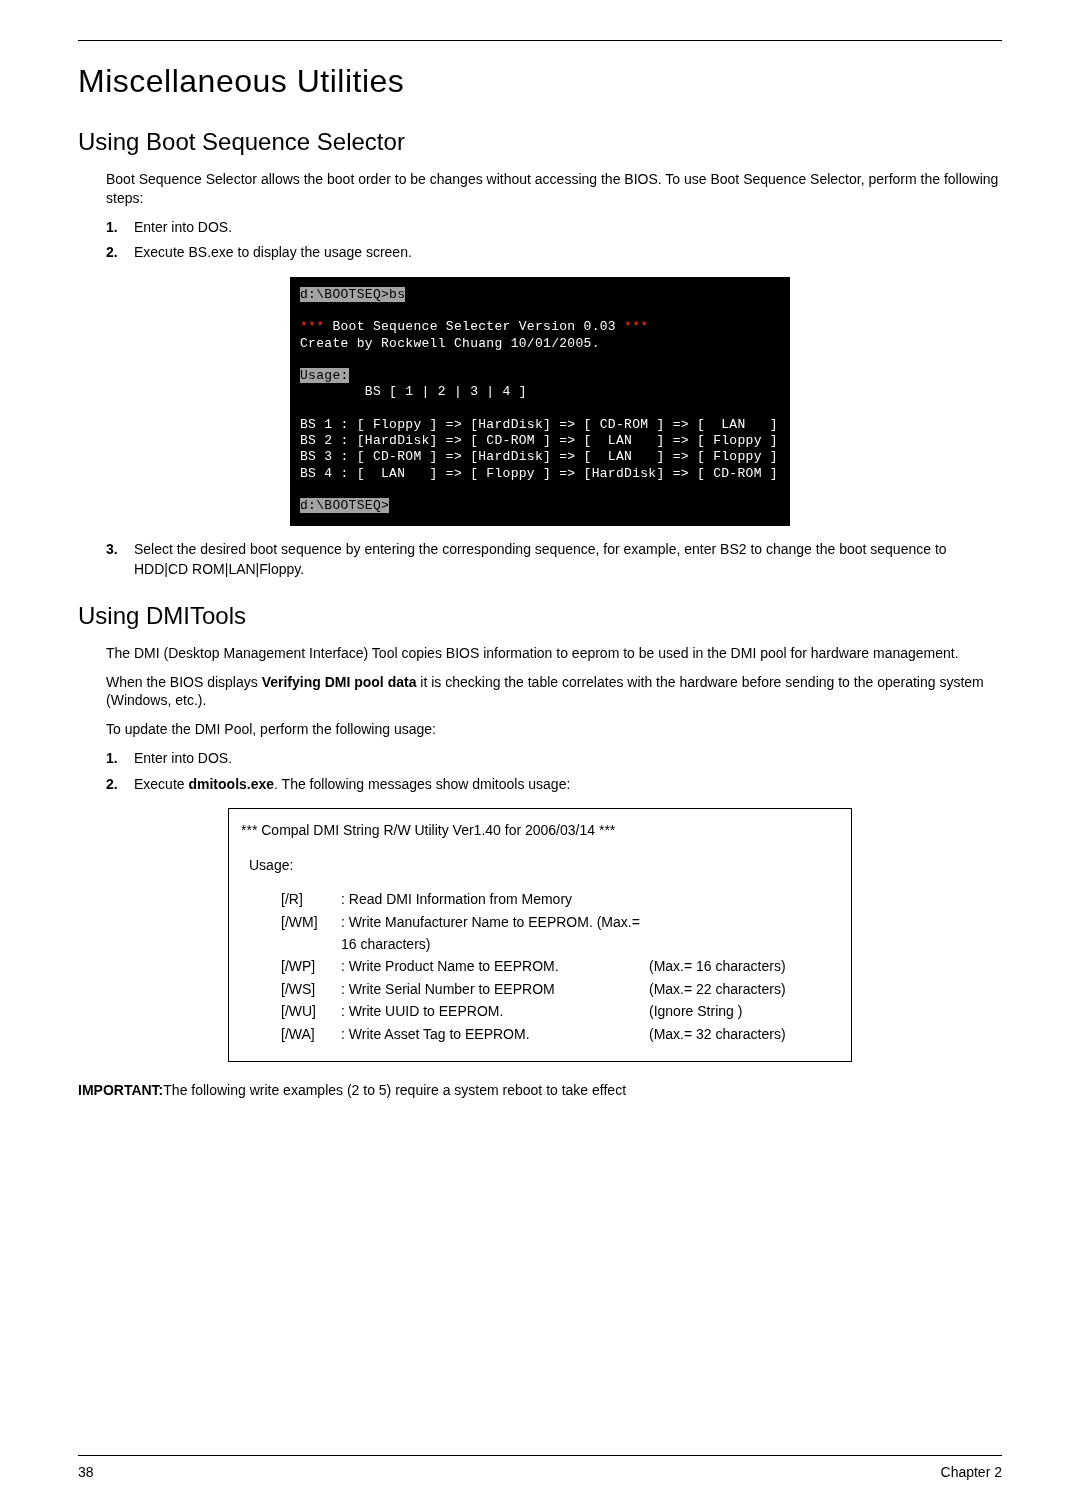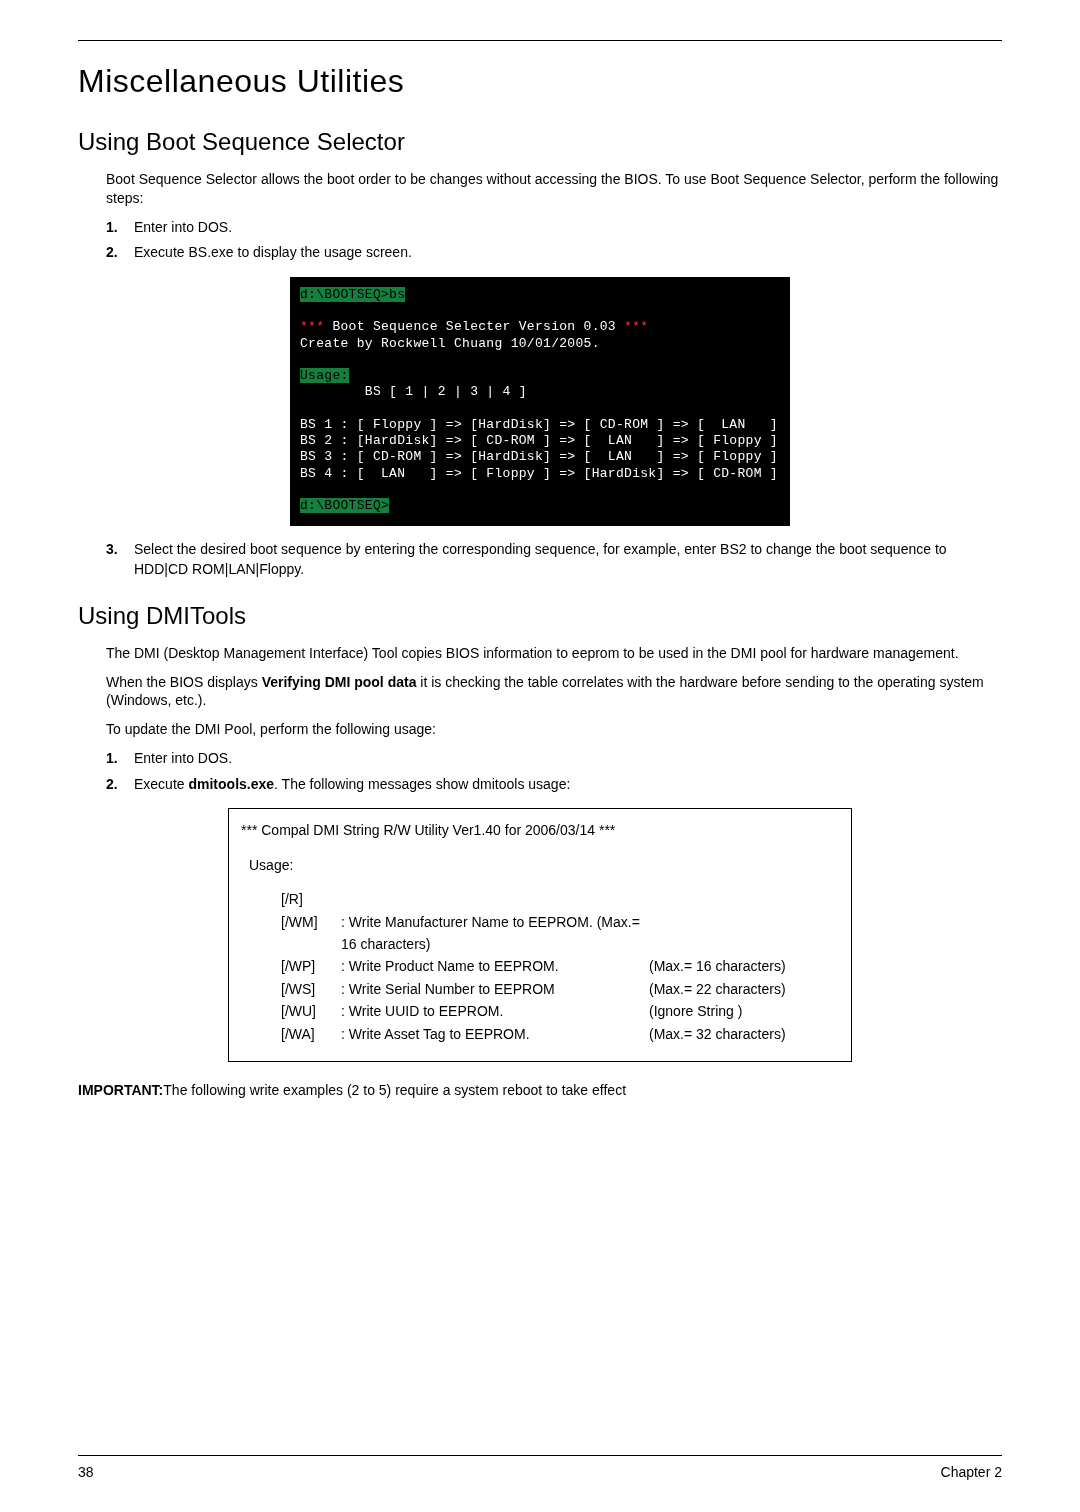--- a/index.html
+++ b/index.html
@@ -60,21 +60,21 @@
     .terminal {
       background: #000;
       color: #fff;
       font-family: "Courier New", monospace;
       font-size: 13px;
       line-height: 1.25;
       padding: 10px 12px 12px 10px;
       white-space: pre;
       letter-spacing: 0.3px;
     }
-    .term-gray { background: #15803d; color: #000; }
+    .term-gray { background: #a3a3a3; color: #000; }
     .term-red { color: #f33; }
     .box-wrap {
       margin: 14px 0 14px 0;
       display: flex;
       justify-content: center;
     }
     .infobox {
       border: 1px solid #000;
       width: 624px;
       padding: 10px 12px 16px 12px;
@@ -177,20 +177,21 @@
     <span>Execute </span><span class="inline-bold">dmitools.exe</span><span>. The following messages show dmitools usage:</span>
   </li>
 </ol>
 
 <div class="box-wrap">
   <div class="infobox">
     <div class="title">*** Compal DMI String R/W Utility Ver1.40 for 2006/03/14 ***</div>
     <div class="usage">Usage:</div>
     <div class="row">
       <span class="flag">[/R]</span>
+      <span class="desc">: Read DMI Information from Memory</span>
       <span class="max"></span>
     </div>
     <div class="row">
       <span class="flag">[/WM]</span>
       <span class="desc">: Write Manufacturer Name to EEPROM. (Max.= 16 characters)</span>
       <span class="max"></span>
     </div>
     <div class="row">
       <span class="flag">[/WP]</span>
       <span class="desc">: Write Product Name to EEPROM.</span>

